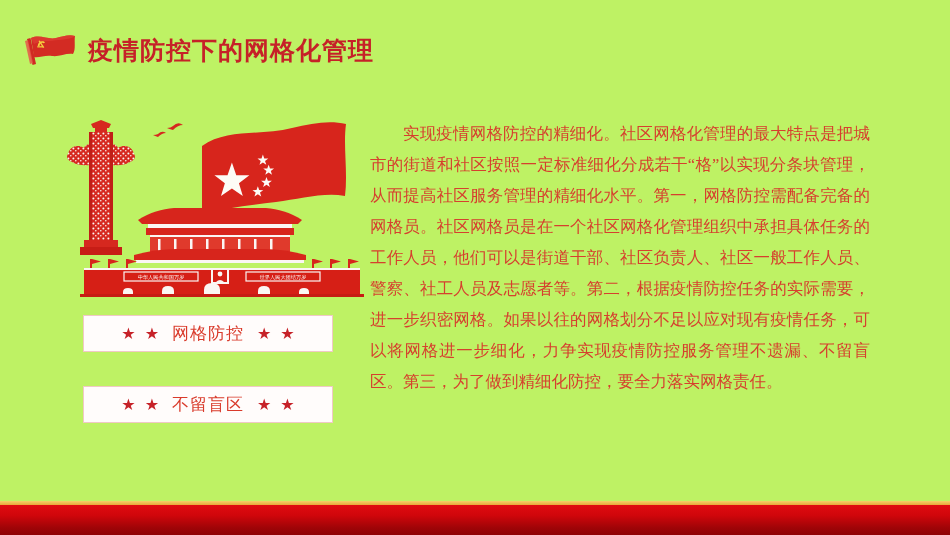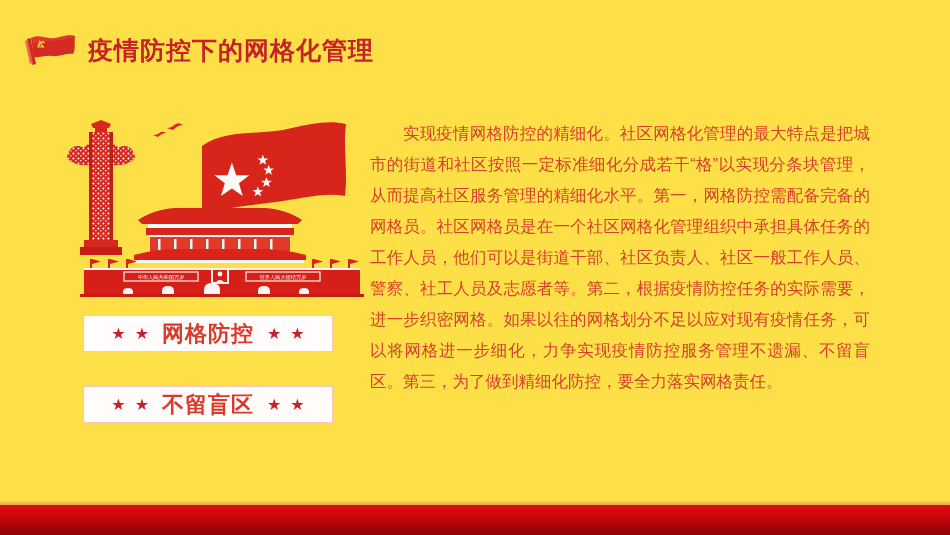--- a/index.html
+++ b/index.html
@@ -6,21 +6,21 @@
   html,body { width:950px; height:535px; overflow:hidden; }
   body {
     font-family:"Liberation Sans","DejaVu Sans",sans-serif;
     background:#FDFCFA;
     position:relative;
   }
 
   
   #slide {
     position:absolute; left:0; top:0; width:950px; height:535px;
-    background:#fde047;
+    background:#bef264;
     overflow:hidden;
   }
 
   
   #header {
     position:absolute; left:0; top:24px; width:950px; height:52px;
     display:flex; align-items:center;
   }
   #flag-icon { margin-left:22px; width:56px; height:40px; flex:0 0 auto; }
   #page-title {
@@ -50,39 +50,39 @@
   }
   #tag-box-1 { top:315px; }
   #tag-box-2 { top:386px; }
   .tag-star {
     color:#C62128;
     font-size:16px;
     line-height:1;
   }
   .tag-label {
     color:#D93A2B;
-    font-size:22px;
-    font-weight:bold;
+    font-size:17px;
+    font-weight:normal;
     letter-spacing:1px;
     margin:0 4px;
     white-space:nowrap;
   }
 
   
   #body-text {
     position:absolute;
     left:370px; top:118px;
     width:500px;
     color:#D6402E;
     font-size:16.5px;
     line-height:31px;
     text-align:justify;
     text-justify:inter-ideograph;
     text-indent:2em;
-    font-family:Liberation Sans, sans-serif;
+    font-family:Liberation Serif, serif;
   }
 
   
   #bottom-gold {
     position:absolute; left:0; bottom:30px; width:950px; height:4px;
     background:linear-gradient(to bottom,#F6CF6A,#E8A93A);
   }
   #bottom-red {
     position:absolute; left:0; bottom:0; width:950px; height:30px;
     background:linear-gradient(to bottom,#E00B10 0%,#D0060B 35%,#A00407 75%,#8E0205 100%);

